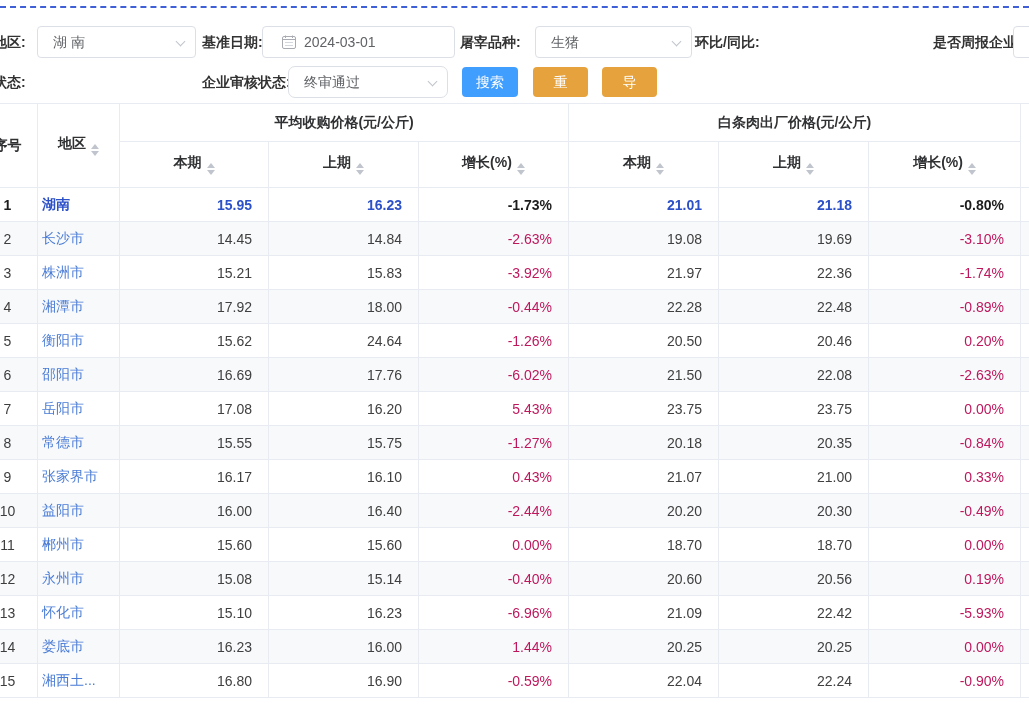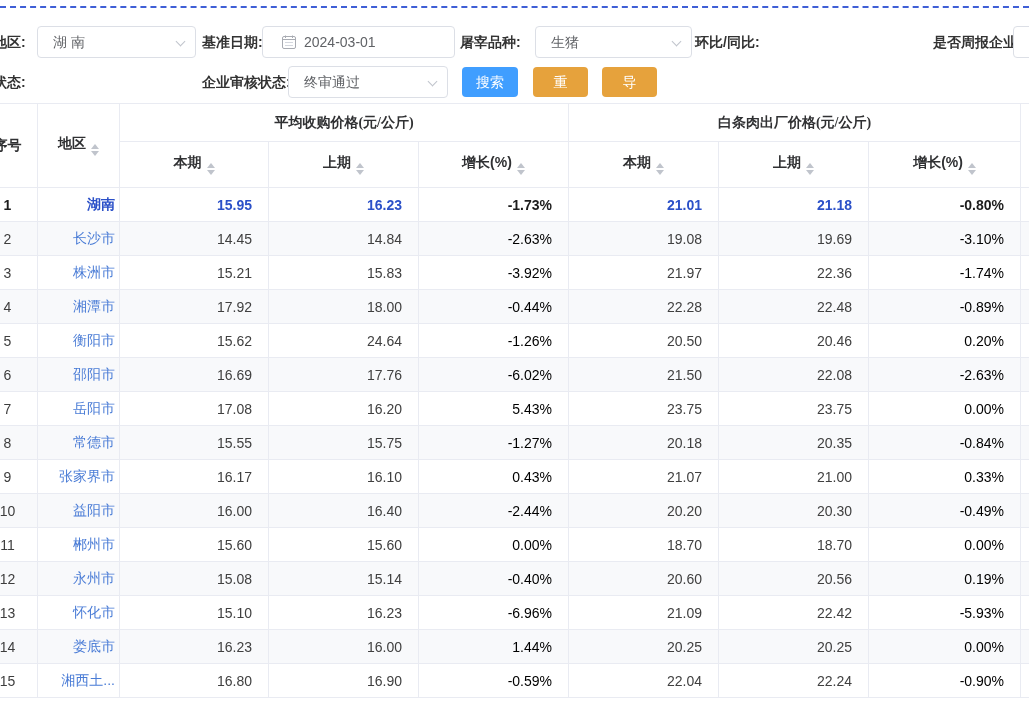--- a/index.html
+++ b/index.html
@@ -18,29 +18,29 @@
   .f-date .cal { margin:0 8px 0 11px; flex:0 0 auto; display:flex; }
   .btn { position:absolute; height:30px; border:none; border-radius:4px; color:#fff; font-size:14px; font-family:inherit; cursor:pointer; padding:0 14px; line-height:30px; text-align:center; }
   .btn-blue { background:#409eff; }
   .btn-orange { background:#e6a23c; }
 
   
   .table-wrap { position:absolute; left:-23px; top:103px; }
   table { border-collapse:collapse; table-layout:fixed; width:1083px; }
   th, td { border:1px solid #e9ebf2; font-size:14px; overflow:hidden; white-space:nowrap; }
   thead th { color:#303133; font-weight:700; text-align:center; background:#fff; }
-  tr.h-group th { height:38px;font-family:Liberation Serif, serif; }
+  tr.h-group th { height:38px; }
   tr.h-sub th { height:46px; }
   th.rowspan2 { height:84px; }
   tbody td { height:34px; }
   tbody tr:nth-child(even) { background:#f8f9fb; }
   td.c-seq { text-align:center; color:#3d3d3d; }
-  td.c-region { text-align:right; color:#4a7cd6; cursor:pointer; text-overflow:ellipsis; padding:0 4px; }
+  td.c-region { text-align:left; color:#4a7cd6; cursor:pointer; text-overflow:ellipsis; padding:0 4px; }
   td.c-num { text-align:right; padding-right:16px; color:#404040; }
-  td.c-pct { text-align:right; padding-right:16px; color:#000000; }
+  td.c-pct { text-align:right; padding-right:16px; color:#be185d; }
   tr.summary-row td { font-weight:700; }
   tr.summary-row td.c-region, tr.summary-row td.c-num { color:#2b50c8; }
   tr.summary-row td.c-pct, tr.summary-row td.c-seq { color:#1c1c1c; }
 
   .sort-icon { display:inline-flex; flex-direction:column; gap:2px; margin-left:5px; vertical-align:-1px; }
   .sort-icon i { display:block; width:0; height:0; border-left:4px solid transparent; border-right:4px solid transparent; }
   .sort-icon .up { border-bottom:5px solid #c0c4cc; }
   .sort-icon .down { border-top:5px solid #c0c4cc; }
 </style>
 </head>
@@ -79,21 +79,21 @@
   <div class="f-label" style="left:695px; top:26px;">环比/同比:</div>
 
   <div class="f-label" style="left:933px; top:26px;">是否周报企业:</div>
   <div class="f-select" style="left:1013px; top:26px; width:60px;">
     <span class="val"></span>
   </div>
 
   <div class="f-label" style="left:-7px; top:66px;">状态:</div>
 
   <div class="f-label" style="left:202px; top:66px;">企业审核状态:</div>
-  <div class="f-select" style="left:288px; top:66px; width:160px;">
+  <div class="f-select" style="left:288px; top:66px; width:160px;border-radius:7px;">
     <span class="val">终审通过</span>
     <span class="chev"></span>
   </div>
 
   <button class="btn btn-blue" style="left:462px; top:67px; width:56px;">搜索</button>
   <button class="btn btn-orange" style="left:533px; top:67px; width:55px;">重置</button>
   <button class="btn btn-orange" style="left:602px; top:67px; width:55px;">导出</button>
 
   <div class="table-wrap">
     <table>

